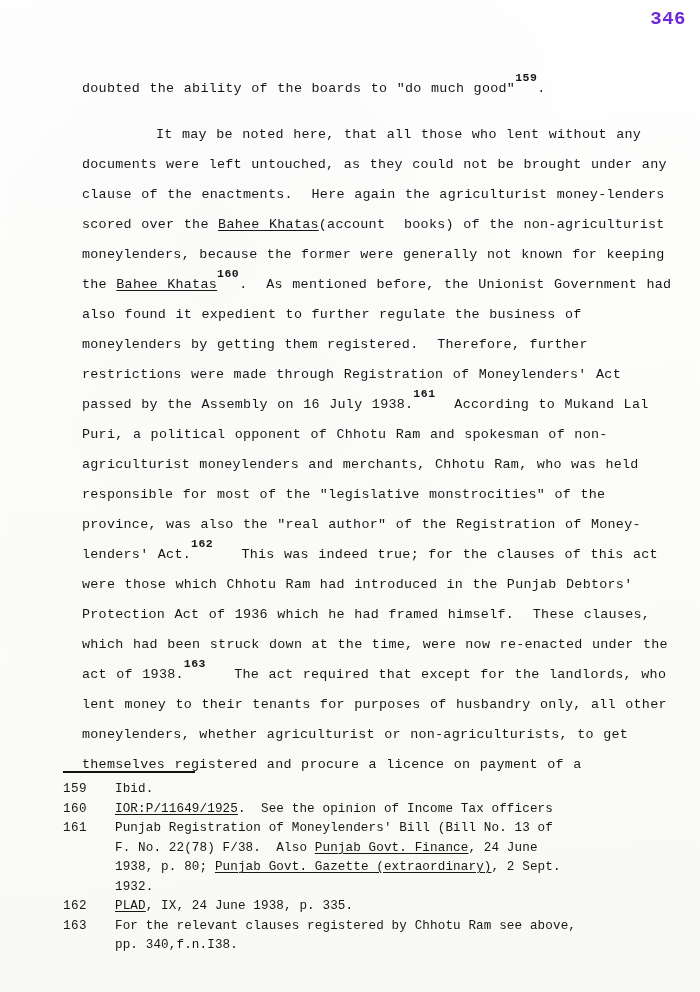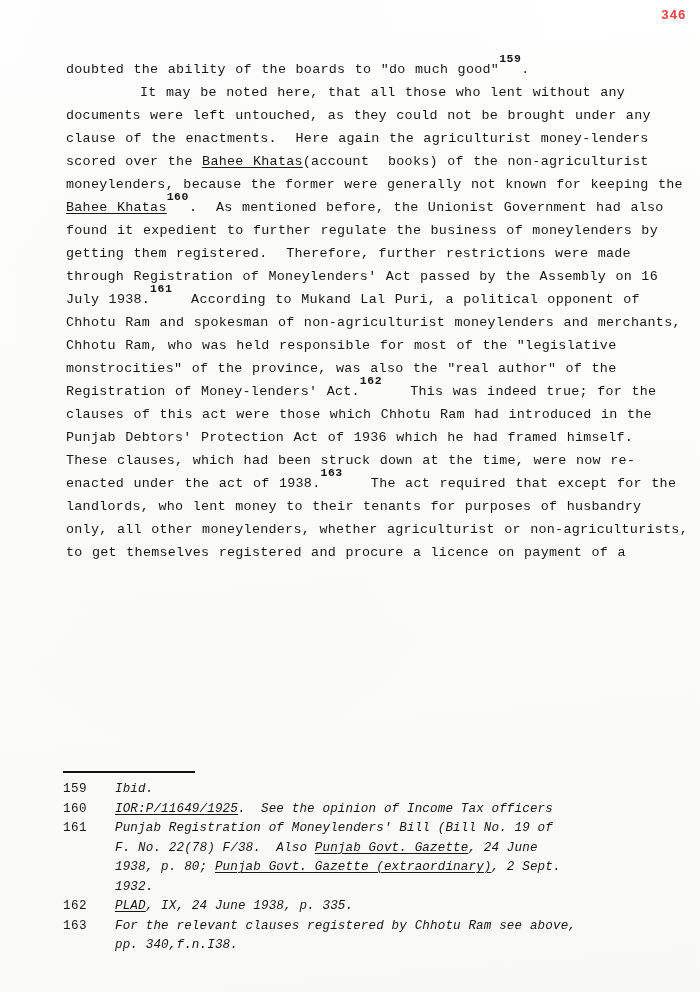--- a/index.html
+++ b/index.html
@@ -24,37 +24,37 @@
     inset: 0;
     background:
       radial-gradient(ellipse at 30% 20%, rgba(0,0,0,0.012), rgba(0,0,0,0) 60%),
       linear-gradient(175deg, #ffffff 0%, #fcfcfa 45%, #f8f8f5 100%);
   }
 
   .folio {
     position: absolute;
     top: 8px;
     right: 14px;
-    font-size: 13px;
+    font-size: 19px;
     letter-spacing: 0.5px;
     font-weight: 600;
-    color: #ef4444;
+    color: #6d28d9;
   }
 
   .body-block {
     position: absolute;
     left: 66px;
     top: 58px;
     width: 626px;
   }
 
   p.para {
-    margin: 0;
+    margin: 16px;
     font-size: 13.4px;
-    line-height: 23px;
+    line-height: 30px;
     letter-spacing: 0.02em;
     color: #171717;
     white-space: pre-wrap;
     word-spacing: 0.08em;
   }
 
   .indent {
     display: inline-block;
     width: 74px;
   }
@@ -103,21 +103,20 @@
 
   .note .num {
     width: 52px;
     flex: 0 0 52px;
     letter-spacing: 0.4px;
   }
 
   .note .txt {
     flex: 1 1 auto;
     white-space: pre-wrap;
-    font-style: italic;
   }
 </style>
 </head>
 <body>
 
 <div class="page"></div>
 
 <div class="folio">346</div>
 
 <div class="body-block">
@@ -134,25 +133,25 @@
       <div class="note">
         <span class="num">159</span>
         <span class="txt">Ibid.</span>
       </div>
       <div class="note">
         <span class="num">160</span>
         <span class="txt"><u class="ul">IOR:P/11649/1925</u>.  See the opinion of Income Tax officers</span>
       </div>
       <div class="note">
         <span class="num">161</span>
-        <span class="txt">Punjab Registration of Moneylenders' Bill (Bill No. 19 of</span>
+        <span class="txt">Punjab Registration of Moneylenders' Bill (Bill No. 13 of</span>
       </div>
       <div class="note">
         <span class="num"></span>
-        <span class="txt">F. No. 22(78) F/38.  Also <u class="ul">Punjab Govt. Gazette</u>, 24 June</span>
+        <span class="txt">F. No. 22(78) F/38.  Also <u class="ul">Punjab Govt. Finance</u>, 24 June</span>
       </div>
       <div class="note">
         <span class="num"></span>
         <span class="txt">1938, p. 80; <u class="ul">Punjab Govt. Gazette (extraordinary)</u>, 2 Sept.</span>
       </div>
       <div class="note">
         <span class="num"></span>
         <span class="txt">1932.</span>
       </div>
       <div class="note">

